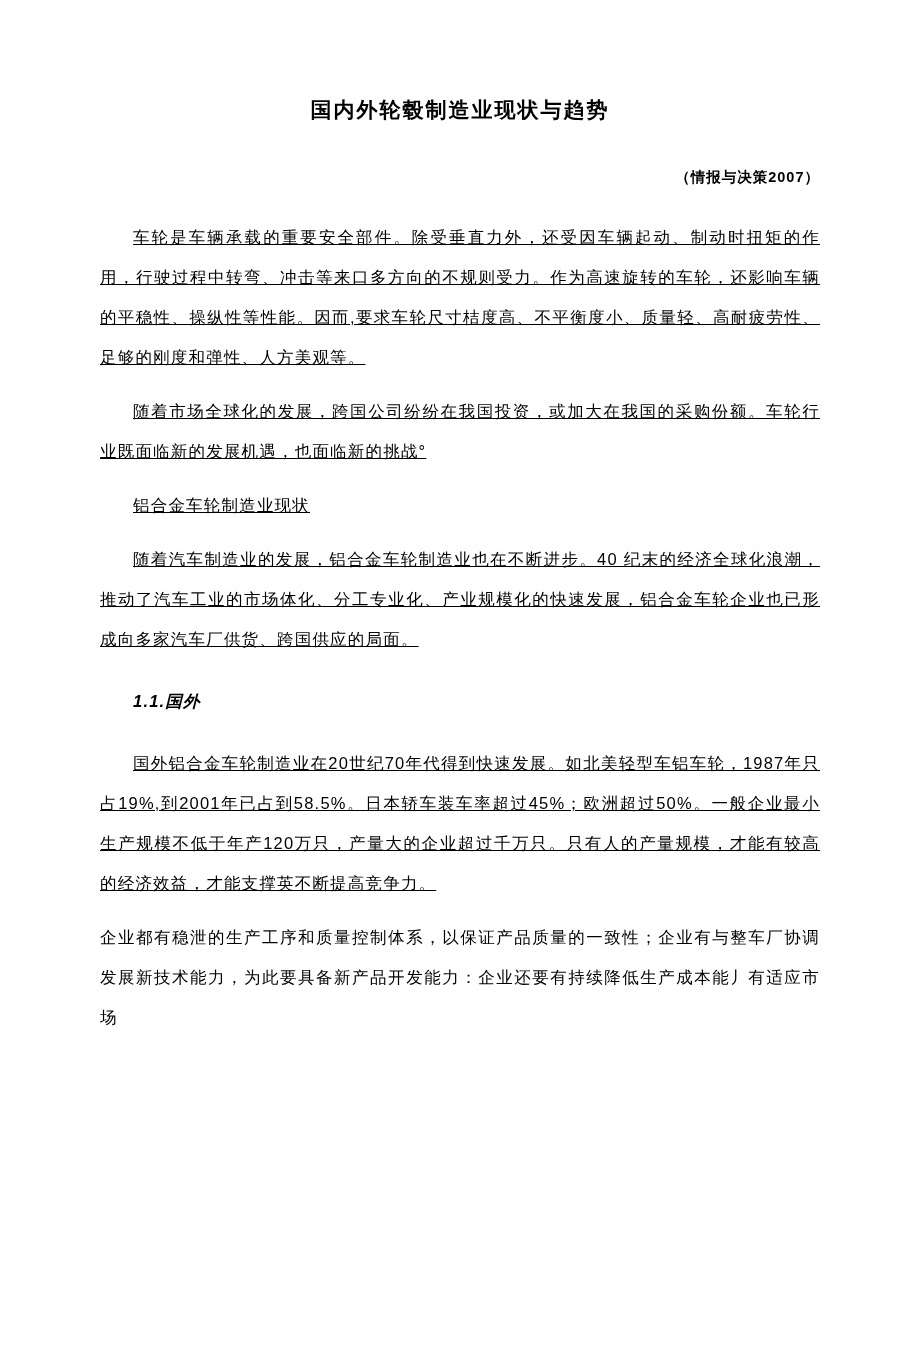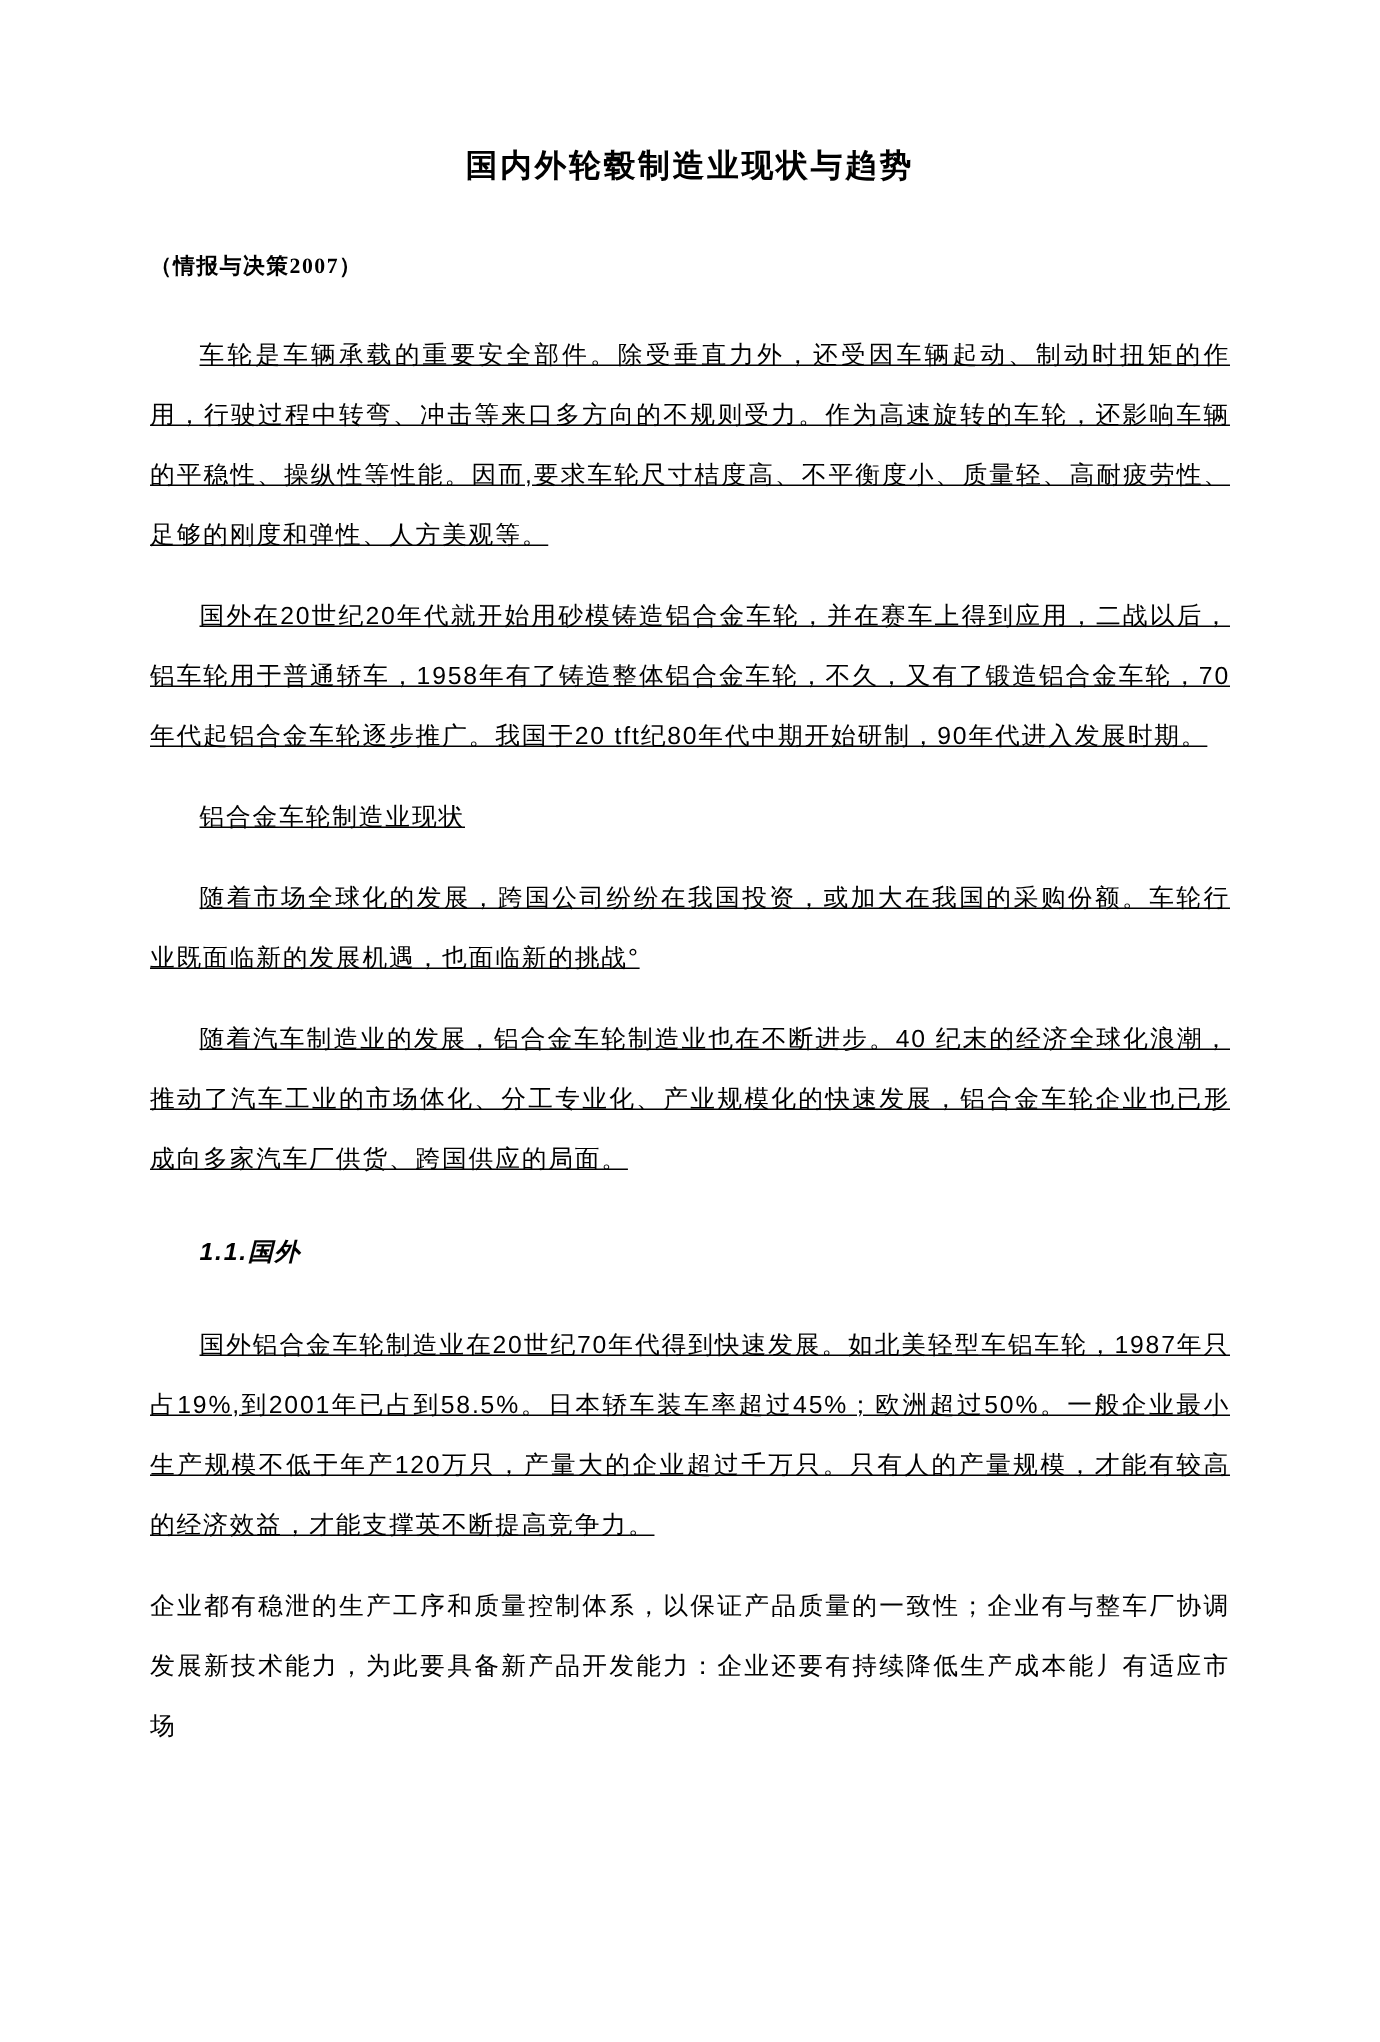--- a/index.html
+++ b/index.html
@@ -22,26 +22,26 @@
   }
   .doc-title {
     text-align: center;
     font-size: 21px;
     font-weight: bold;
     letter-spacing: 2px;
     margin: 0 0 44px 0;
     font-family: "Liberation Sans", "DejaVu Sans", sans-serif;
   }
   .doc-subtitle {
-    text-align: left;
+    text-align: right;
     font-size: 14.5px;
     font-weight: bold;
     letter-spacing: 1px;
     margin: 0 0 30px 0;
-    font-family: Liberation Serif, serif;
+    font-family: Liberation Sans, sans-serif;
   }
   .para {
     font-size: 16.5px;
     line-height: 40px;
     letter-spacing: 1.2px;
     text-align: justify;
     margin: 14px 0;
     font-family: "Liberation Sans", "DejaVu Sans", sans-serif;
   }
   .para.body {
@@ -59,21 +59,20 @@
   }
 </style>
 </head>
 <body>
 
 <div class="page">
   <h1 class="doc-title">国内外轮毂制造业现状与趋势</h1>
   <div class="doc-subtitle">（情报与决策2007）</div>
   <div>
       <p class="para body">车轮是车辆承载的重要安全部件。除受垂直力外，还受因车辆起动、制动时扭矩的作用，行驶过程中转弯、冲击等来口多方向的不规则受力。作为高速旋转的车轮，还影响车辆的平稳性、操纵性等性能。因而,要求车轮尺寸桔度高、不平衡度小、质量轻、高耐疲劳性、足够的刚度和弹性、人方美观等。</p>
-      <p class="para body">国外在20世纪20年代就开始用砂模铸造铝合金车轮，并在赛车上得到应用，二战以后，铝车轮用于普通轿车，1958年有了铸造整体铝合金车轮，不久，又有了锻造铝合金车轮，70年代起铝合金车轮逐步推广。我国于20 tft纪80年代中期开始研制，90年代进入发展时期。</p>
+      <p class="para body">随着市场全球化的发展，跨国公司纷纷在我国投资，或加大在我国的采购份额。车轮行业既面临新的发展机遇，也面临新的挑战°</p>
       <p class="para body">铝合金车轮制造业现状</p>
-      <p class="para body">随着市场全球化的发展，跨国公司纷纷在我国投资，或加大在我国的采购份额。车轮行业既面临新的发展机遇，也面临新的挑战°</p>
       <p class="para body">随着汽车制造业的发展，铝合金车轮制造业也在不断进步。40 纪末的经济全球化浪潮，推动了汽车工业的市场体化、分工专业化、产业规模化的快速发展，铝合金车轮企业也已形成向多家汽车厂供货、跨国供应的局面。</p>
       <p class="para heading">1.1.国外</p>
       <p class="para body">国外铝合金车轮制造业在20世纪70年代得到快速发展。如北美轻型车铝车轮，1987年只占19%,到2001年已占到58.5%。日本轿车装车率超过45%；欧洲超过50%。一般企业最小生产规模不低于年产120万只，产量大的企业超过千万只。只有人的产量规模，才能有较高的经济效益，才能支撑英不断提高竞争力。</p>
       <p class="para flush">企业都有稳泄的生产工序和质量控制体系，以保证产品质量的一致性；企业有与整车厂协调发展新技术能力，为此要具备新产品开发能力：企业还要有持续降低生产成本能丿有适应市场</p>
     </div>
 </div>
 
 </body></html>

